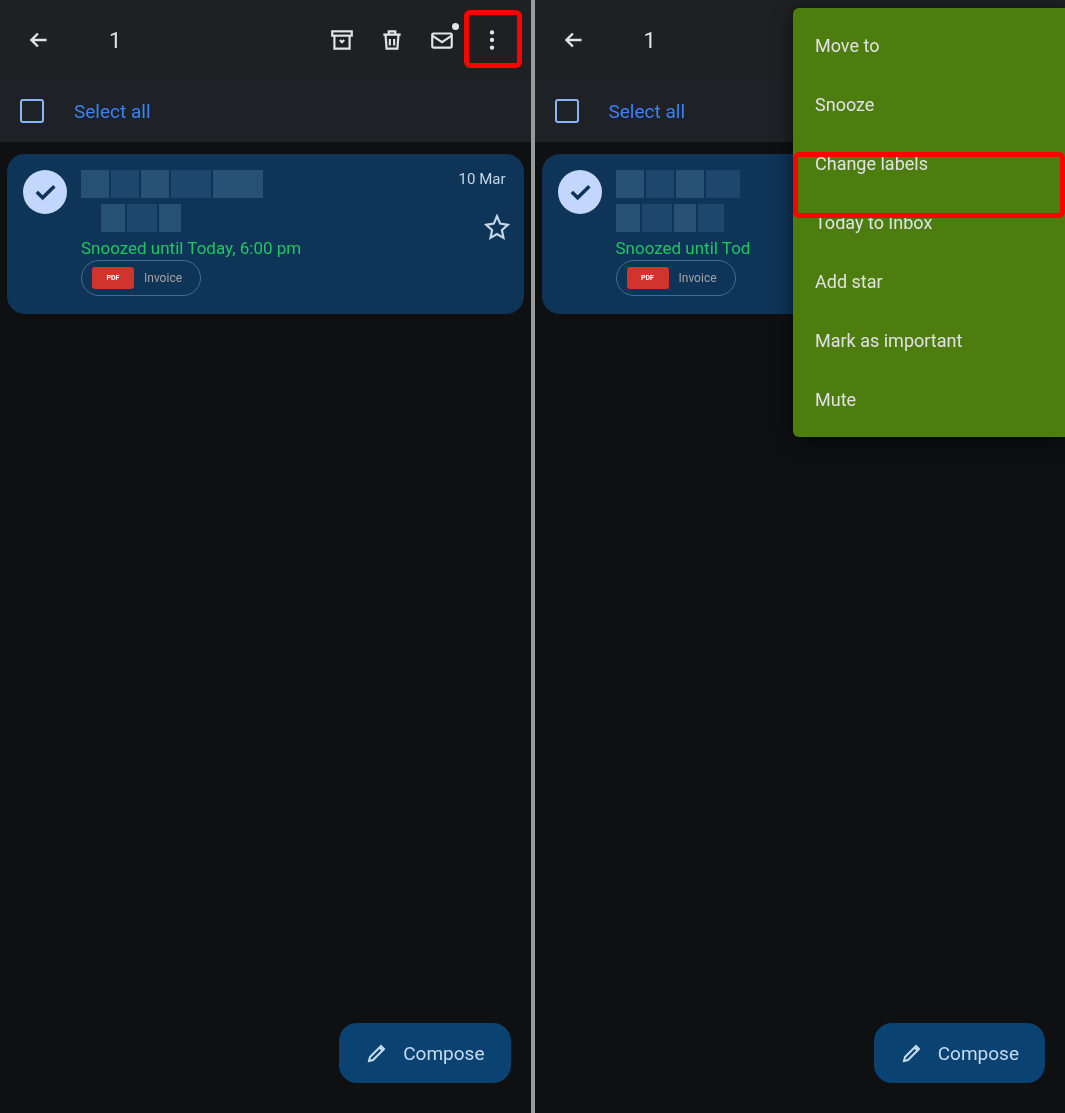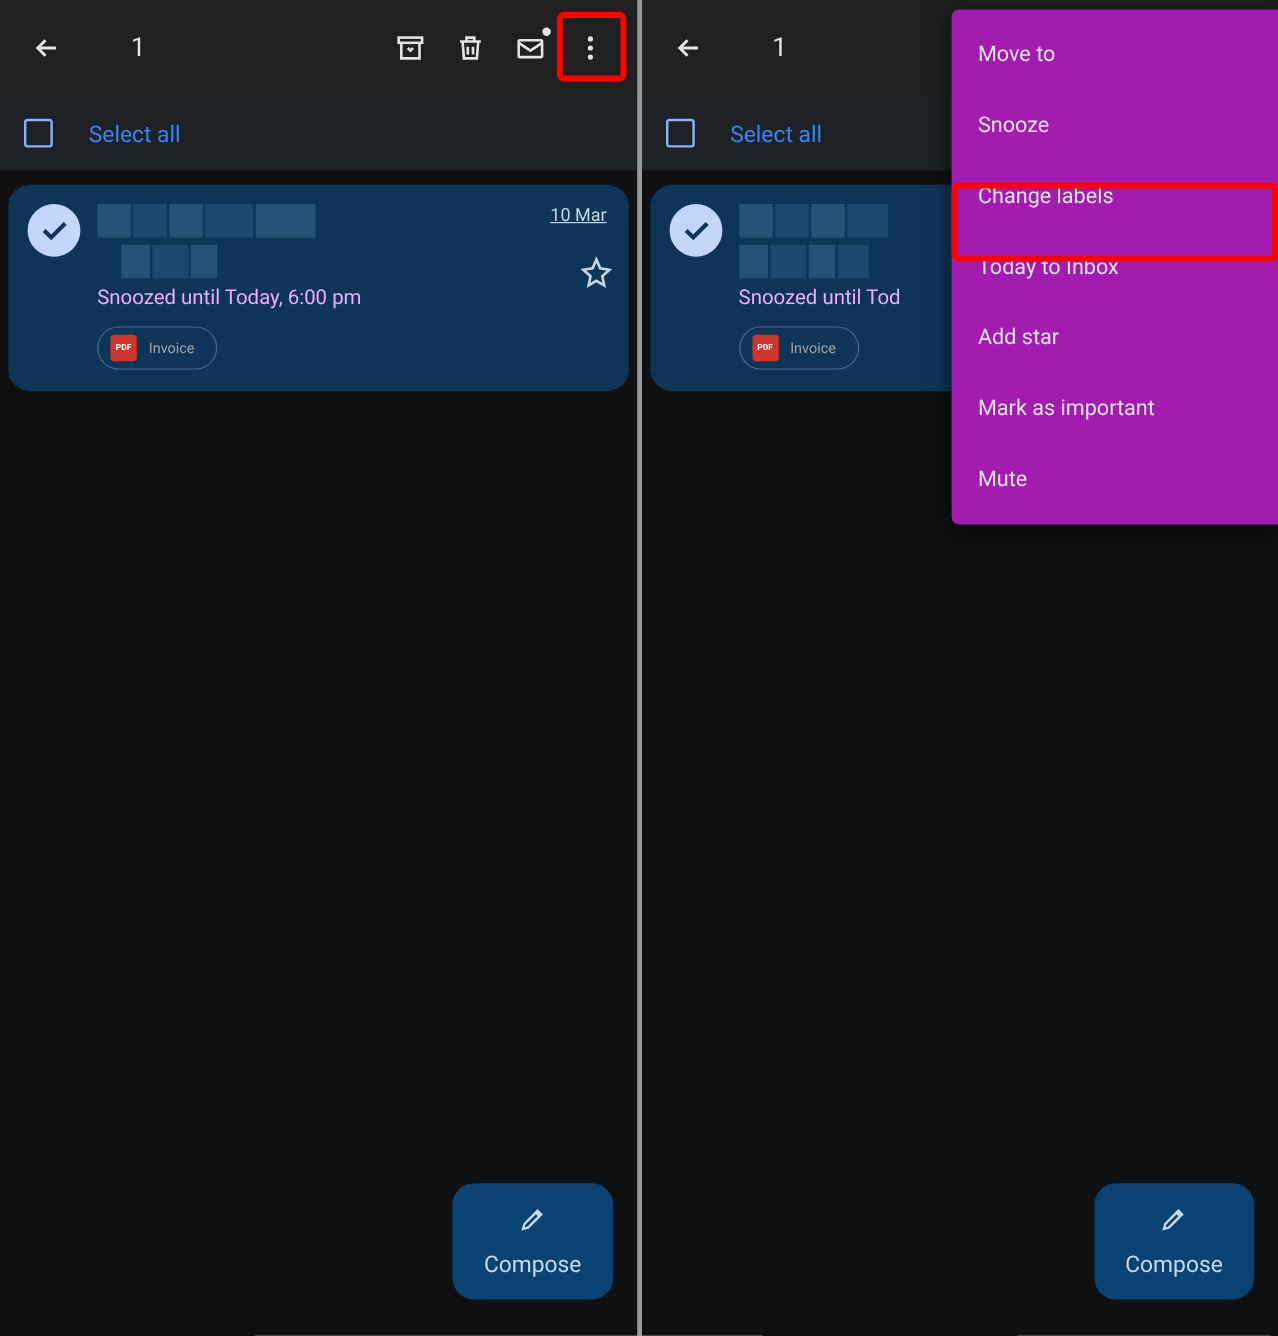--- a/index.html
+++ b/index.html
@@ -115,48 +115,47 @@
     .pixel-block {
       height: 28px;
       background: #265074;
     }
     .email-date {
       position: absolute;
       right: 18px;
       top: 16px;
       color: #c5d6e8;
       font-size: 15px;
-      text-decoration: underline;
     }
     .star-btn {
       position: absolute;
       right: 14px;
       top: 60px;
       color: #c5d6e8;
     }
     .star-btn svg {
       width: 26px;
       height: 26px;
     }
     .snooze-text {
-      color: #f0abfc;
+      color: #22c55e;
       font-size: 17px;
       margin-top: 6px;
-      margin-bottom: 14px;
+      margin-bottom: 2px;
     }
     .attachment-chip {
       display: inline-flex;
       align-items: center;
       gap: 10px;
       border: 1px solid #4a6a8a;
       border-radius: 22px;
       padding: 6px 18px 6px 10px;
     }
     .pdf-badge {
-      width: 22px;
+      width: 42px;
       height: 22px;
       background: #d0342c;
       border-radius: 3px;
       display: flex;
       align-items: center;
       justify-content: center;
       color: #fff;
       font-size: 7px;
       font-weight: bold;
     }
@@ -170,33 +169,32 @@
       bottom: 30px;
       background: #0a4272;
       border-radius: 18px;
       padding: 18px 26px;
       display: flex;
       align-items: center;
       gap: 14px;
       color: #c6dcf3;
       font-size: 19px;
       cursor: pointer;
-      flex-direction: column;
     }
     .compose-fab svg {
       width: 24px;
       height: 24px;
     }
     
     .dropdown {
       position: absolute;
       top: 8px;
       right: 0;
       width: 272px;
-      background: #a21caf;
+      background: #4d7c0f;
       border-radius: 6px 0 0 6px;
       padding: 8px 0;
       z-index: 100;
       box-shadow: 0 4px 20px rgba(0,0,0,0.6);
     }
     .dropdown-item {
       padding: 19px 22px;
       color: #e2e2e2;
       font-size: 18px;
       cursor: pointer;

